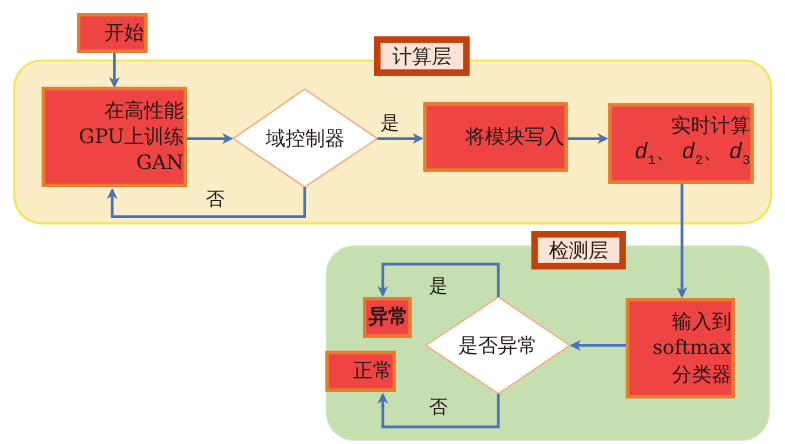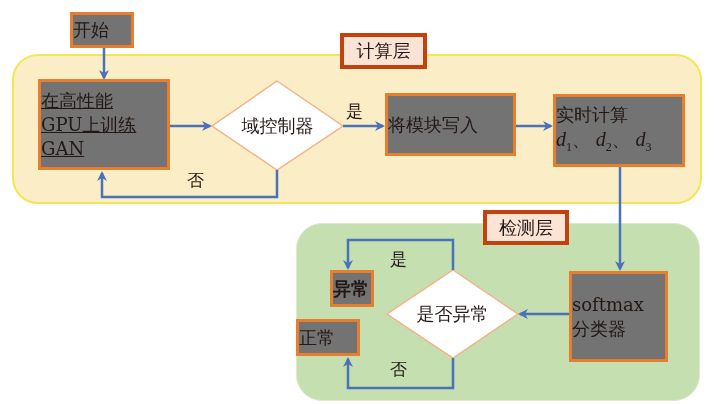--- a/index.html
+++ b/index.html
@@ -1,25 +1,25 @@
 <!DOCTYPE html>
 <html><head>
 <meta charset="utf-8">
 <style>
   html,body{margin:0;padding:0;background:#ffffff;}
   body{width:714px;height:404px;position:relative;overflow:hidden;font-family:"DejaVu Serif","Liberation Serif",serif;color:#231815;}
   .panel{position:absolute;border-radius:26px;}
   #panel-compute{left:12px;top:54px;width:686px;height:146px;background:#FBEEC6;border:2px solid #F3E656;}
   #panel-detect{left:296px;top:223px;width:402px;height:176px;background:#C5DFB0;border:1px solid #D9EBCB;}
-  .layer-label{position:absolute;background:#FBE3D6;border:4px solid #c2410c;font-size:18px;display:flex;align-items:center;justify-content:center;box-sizing:border-box;}
-  .box{position:absolute;background:#737373;border:3px solid #E67E2E;box-sizing:border-box;display:flex;flex-direction:column;align-items:flex-start;justify-content:center;text-align:center;font-size:18px;line-height:24px;}
+  .layer-label{position:absolute;background:#FBE3D6;border:6px solid #c2410c;font-size:18px;display:flex;align-items:center;justify-content:center;box-sizing:border-box;}
+  .box{position:absolute;background:#ef4444;border:3px solid #E67E2E;box-sizing:border-box;display:flex;flex-direction:column;align-items:flex-end;justify-content:center;text-align:center;font-size:18px;line-height:24px;}
   .diamond-text{position:absolute;font-size:18px;display:flex;align-items:center;justify-content:center;}
   .edge-label{position:absolute;font-size:17px;}
   svg.lines{position:absolute;left:0;top:0;}
-  .math{font-family:Liberation Serif, serif;font-style:italic;font-size:20px;}
+  .math{font-family:Liberation Mono, monospace;font-style:italic;font-size:20px;}
   .math sub{font-style:normal;font-size:12px;}
 </style>
 </head>
 <body>
 
 <div id="panel-compute" class="panel"></div>
 <div id="panel-detect" class="panel"></div>
 
 <svg class="lines" width="714" height="404">
   <defs>
@@ -43,21 +43,21 @@
   </g>
 </svg>
 
 <div class="layer-label" style="left:340px;top:33px;width:87px;height:36px;">计算层</div>
 <div class="layer-label" style="left:483px;top:210px;width:86px;height:35px;">检测层</div>
 
 <div class="box" style="left:70px;top:12px;width:64px;height:36px;">
   <span>开始</span>
 </div>
 
-<div class="box" style="left:38px;top:79px;width:132px;height:91px;text-decoration:underline;">
+<div class="box" style="left:38px;top:79px;width:132px;height:91px;">
   <span>在高性能</span>
   <span>GPU上训练</span>
   <span>GAN</span>
 </div>
 
 <div class="diamond-text" style="left:212px;top:81px;width:131px;height:89px;">域控制器</div>
 
 <div class="box" style="left:385px;top:93px;width:131px;height:63px;gap:20px;">
   <span>将模块写入</span>
 </div>
@@ -65,20 +65,21 @@
 <div class="box" style="left:553px;top:94px;width:132px;height:73px;">
   <span>实时计算</span>
   <span>
     <span class="math"><span>d</span><sub>1</sub></span><span>、</span>
     <span class="math"><span>d</span><sub>2</sub></span><span>、</span>
     <span class="math"><span>d</span><sub>3</sub></span>
   </span>
 </div>
 
 <div class="box" style="left:569px;top:271px;width:99px;height:91px;">
+  <span>输入到</span>
   <span>softmax</span>
   <span>分类器</span>
 </div>
 
 <div class="diamond-text" style="left:387px;top:270px;width:131px;height:88px;">是否异常</div>
 
 <div class="box" style="left:330px;top:270px;width:44px;height:37px;font-weight:bold;">
   <span>异常</span>
 </div>
 <div class="box" style="left:296px;top:319px;width:64px;height:37px;">

